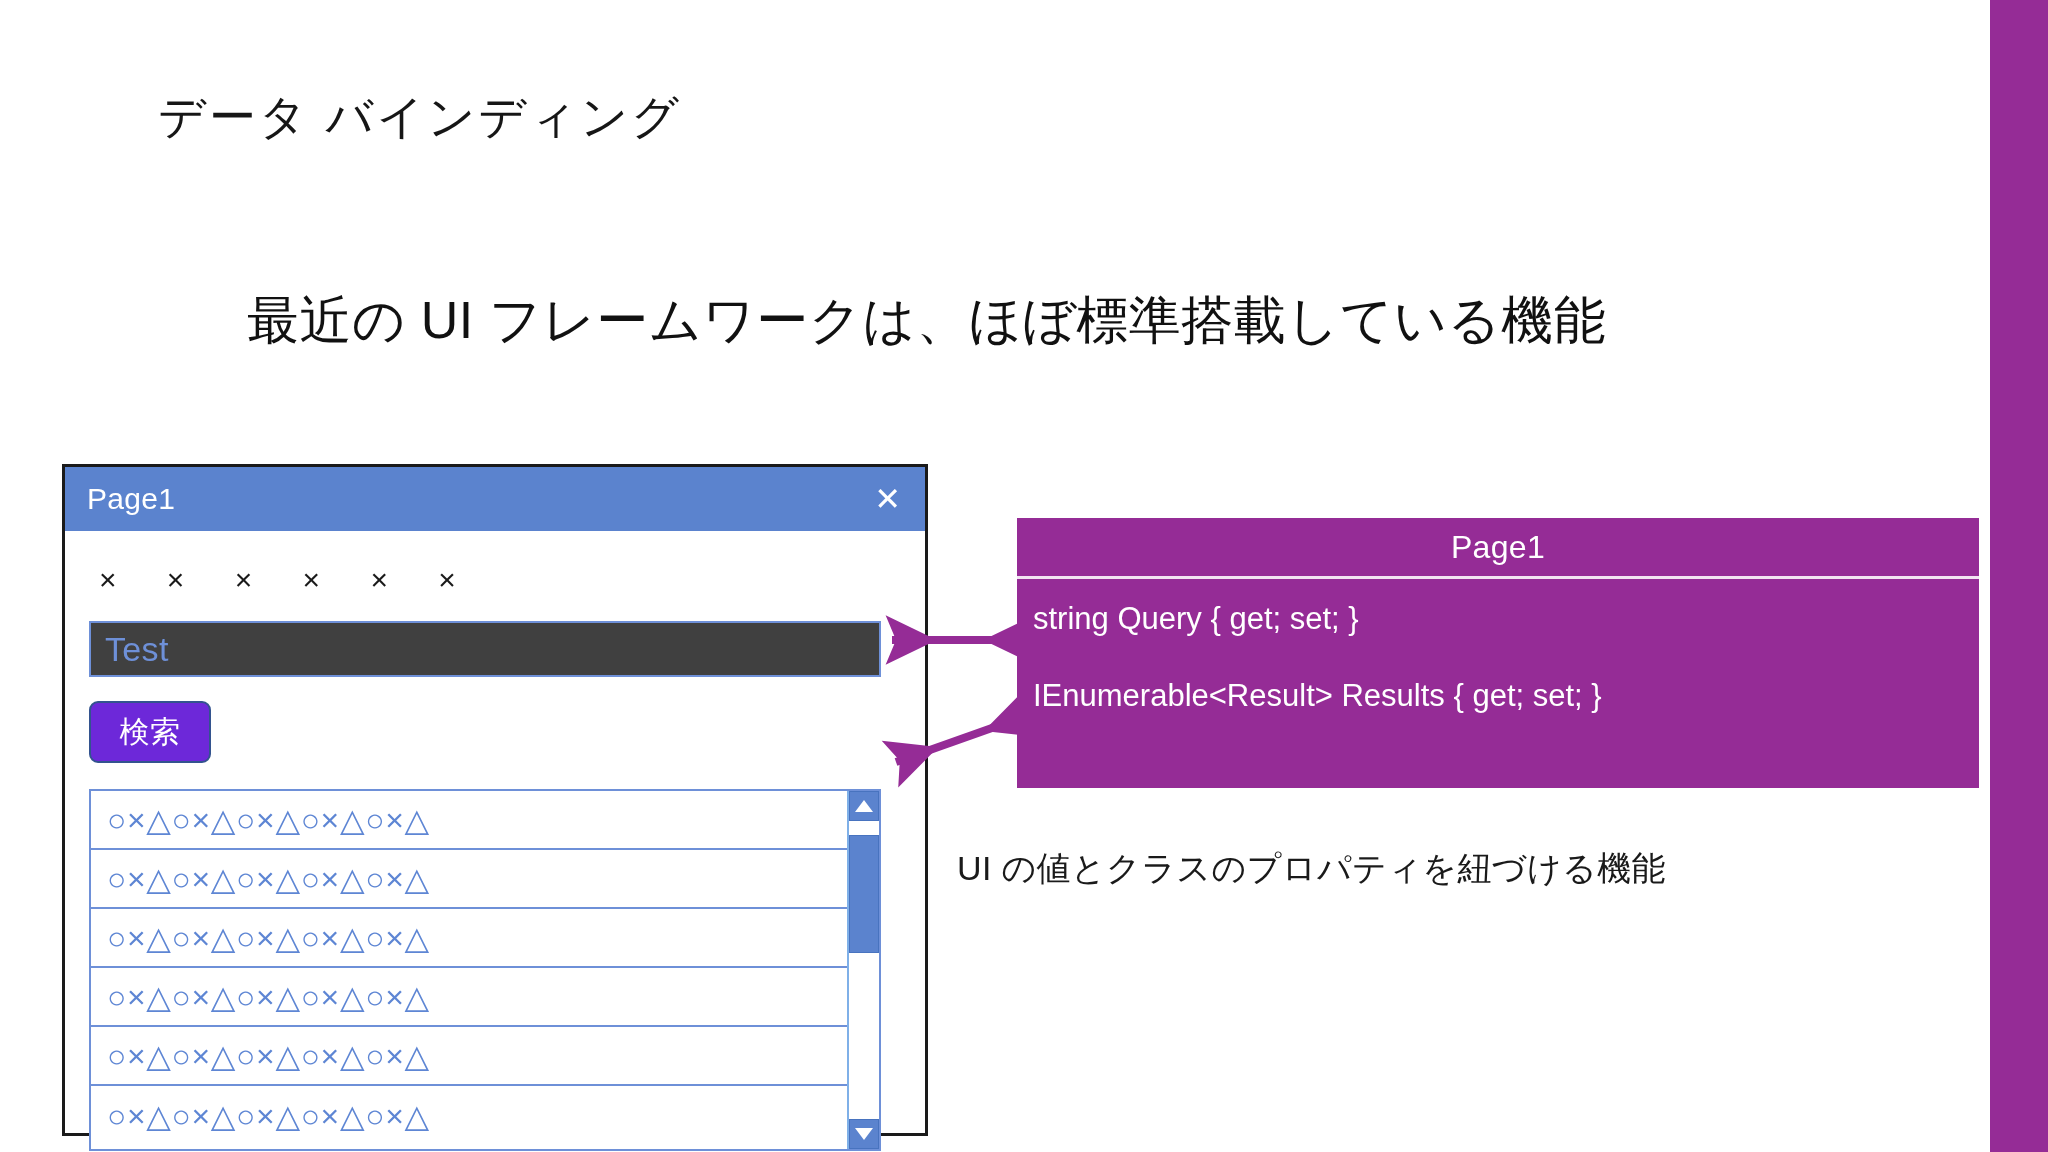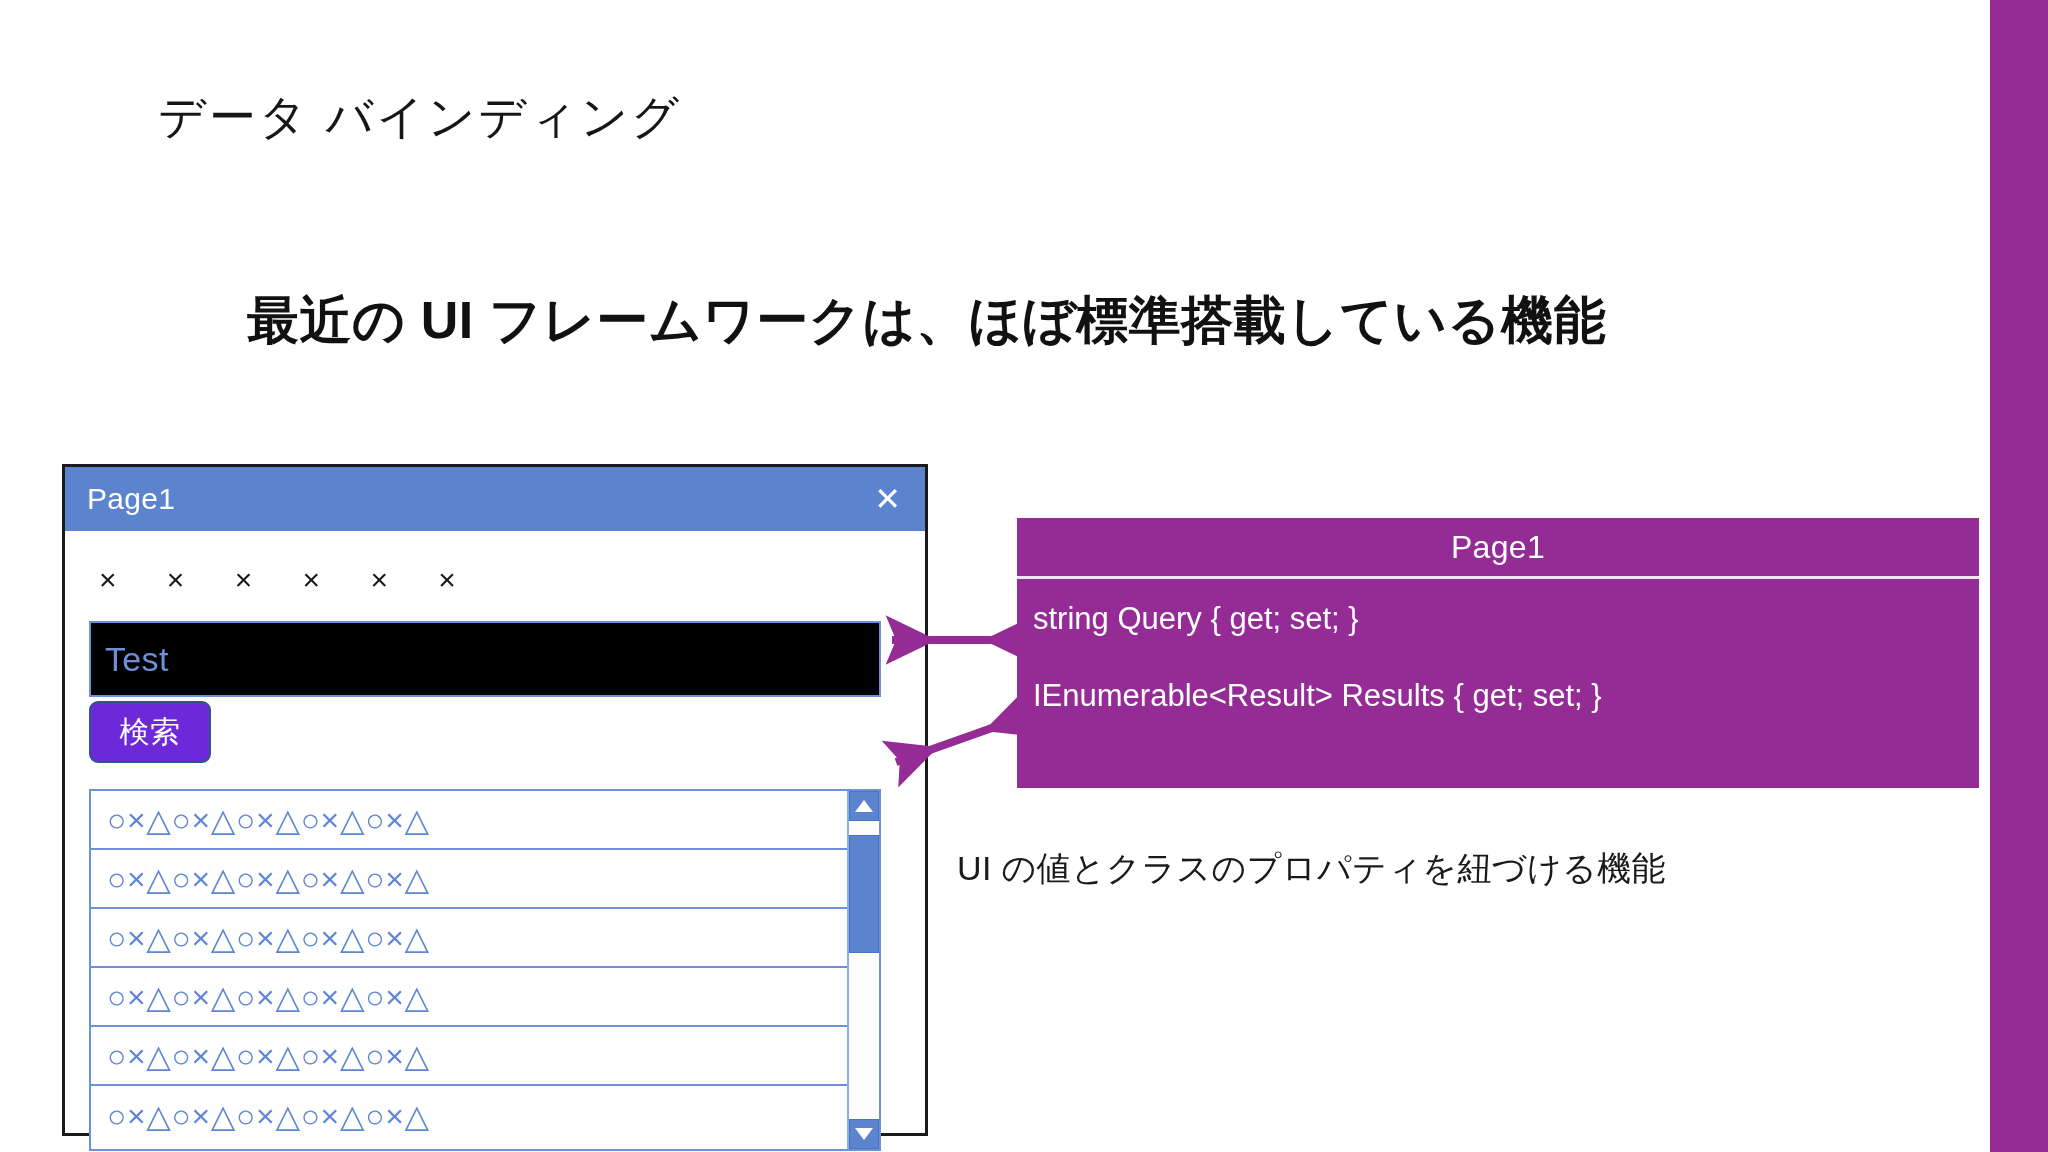--- a/index.html
+++ b/index.html
@@ -37,21 +37,21 @@
     letter-spacing: 0.06em;
     color: #161616;
     white-space: nowrap;
   }
   .slide-subtitle {
     position: absolute;
     left: 247px;
     top: 288px;
     font-size: 52px;
     line-height: 1.25;
-    font-weight: 700;
+    font-weight: 400;
     letter-spacing: 0.01em;
     color: #111111;
     white-space: nowrap;
   }
 
   
   .mock-window {
     position: absolute;
     left: 62px;
     top: 464px;
@@ -98,24 +98,24 @@
     letter-spacing: 0.70em;
     color: #1a1a1a;
     white-space: nowrap;
   }
 
   .query-input {
     position: absolute;
     left: 24px;
     top: 90px;
     width: 792px;
-    height: 76px;
+    height: 56px;
     box-sizing: border-box;
     border: 2px solid #6E90D8;
-    background: #000000;
+    background: #404040;
     display: flex;
     align-items: center;
   }
   .query-input-value {
     font-size: 34px;
     color: #6E90D8;
     padding-left: 14px;
     letter-spacing: 0.01em;
   }
 

